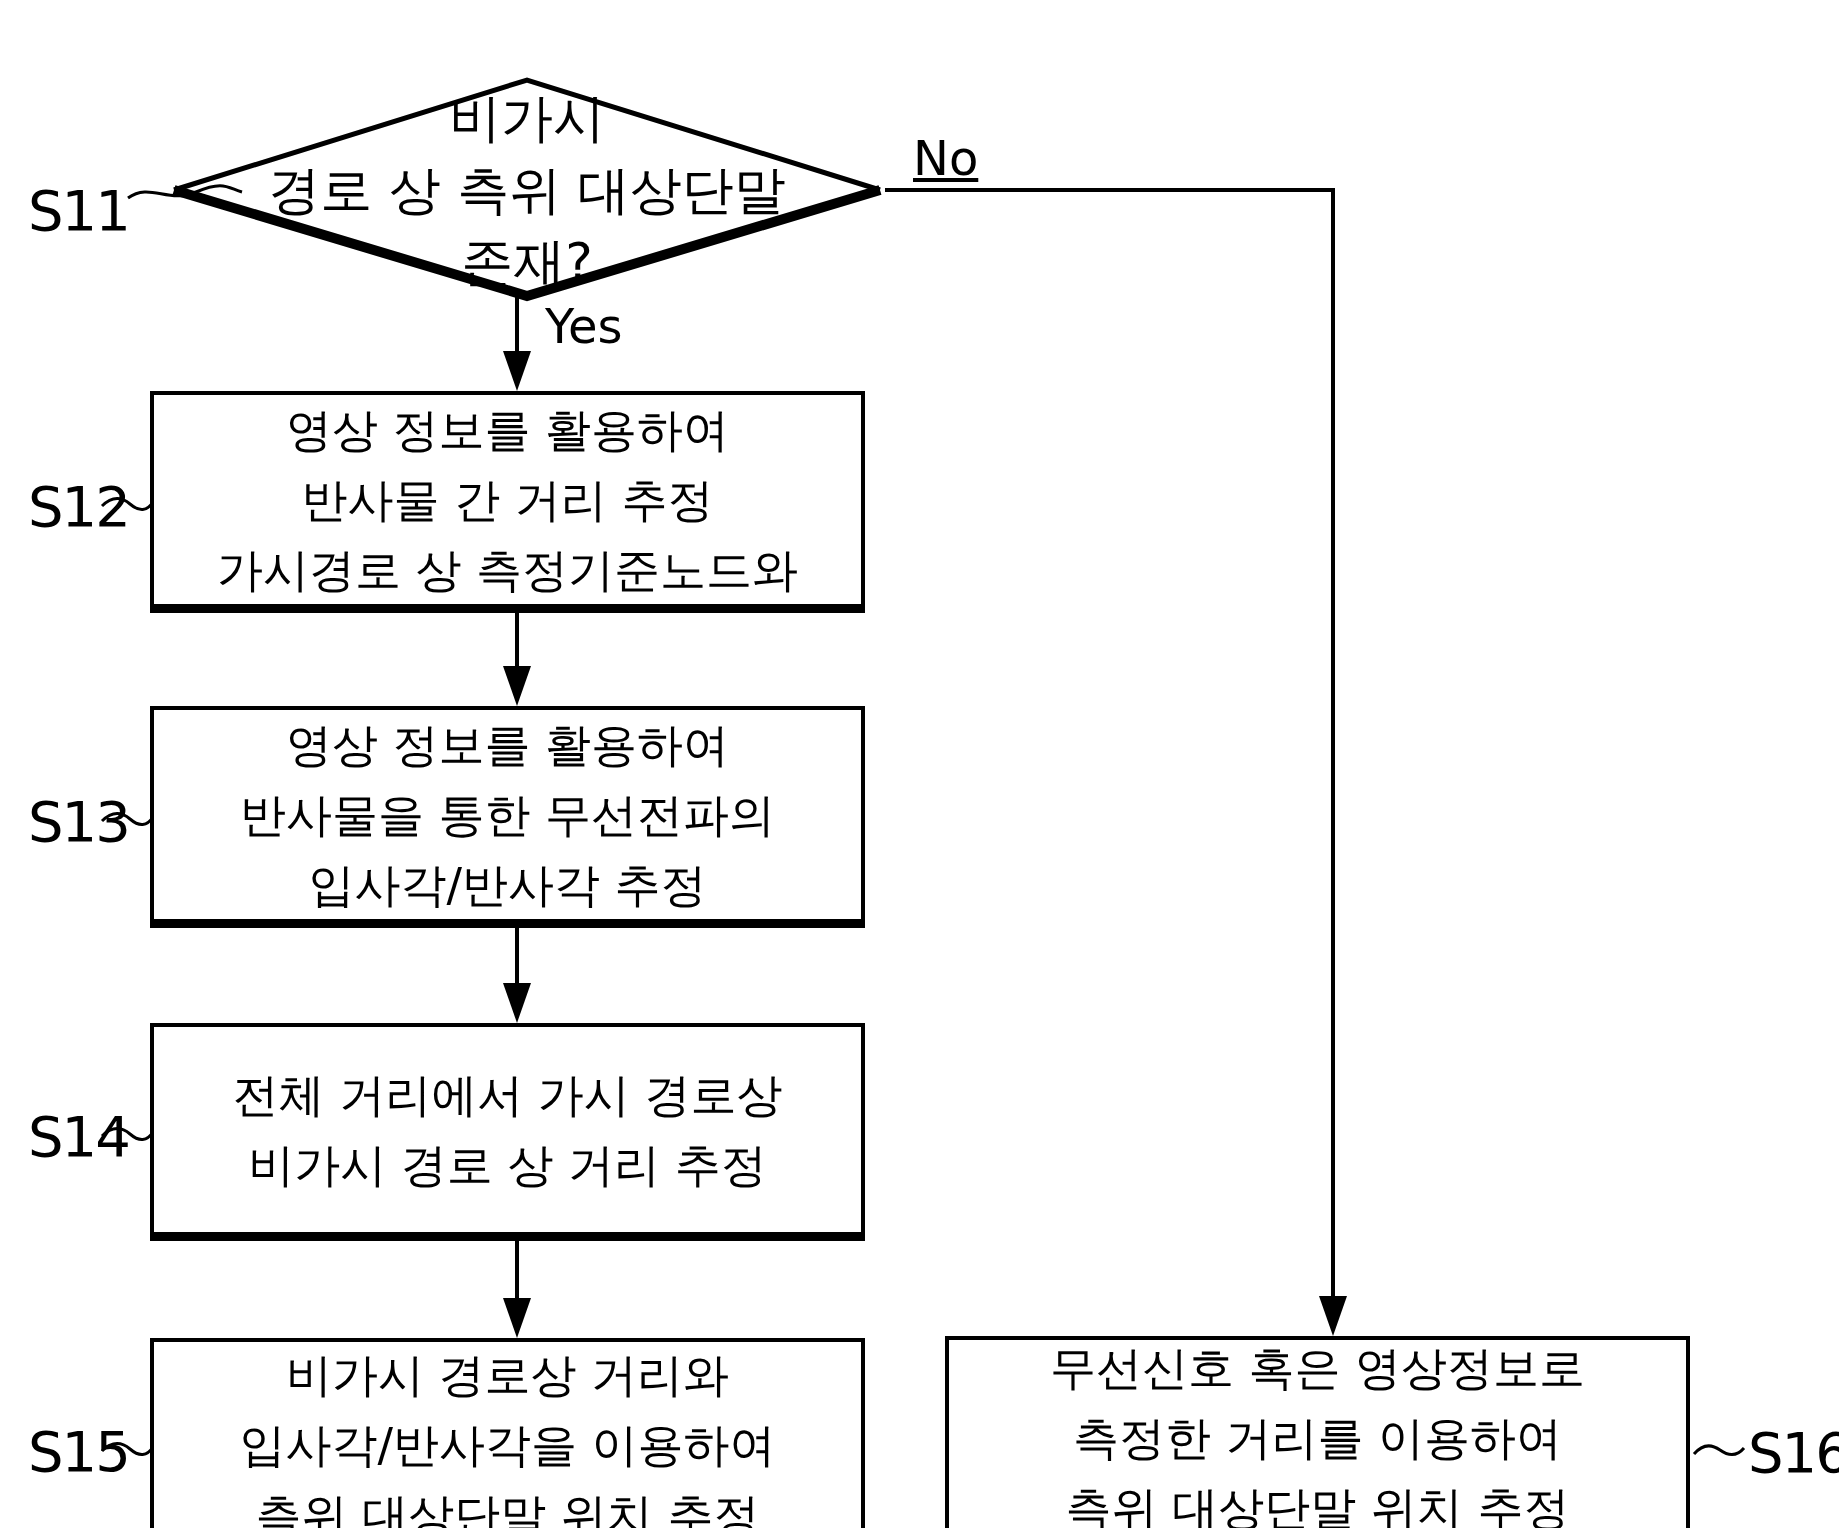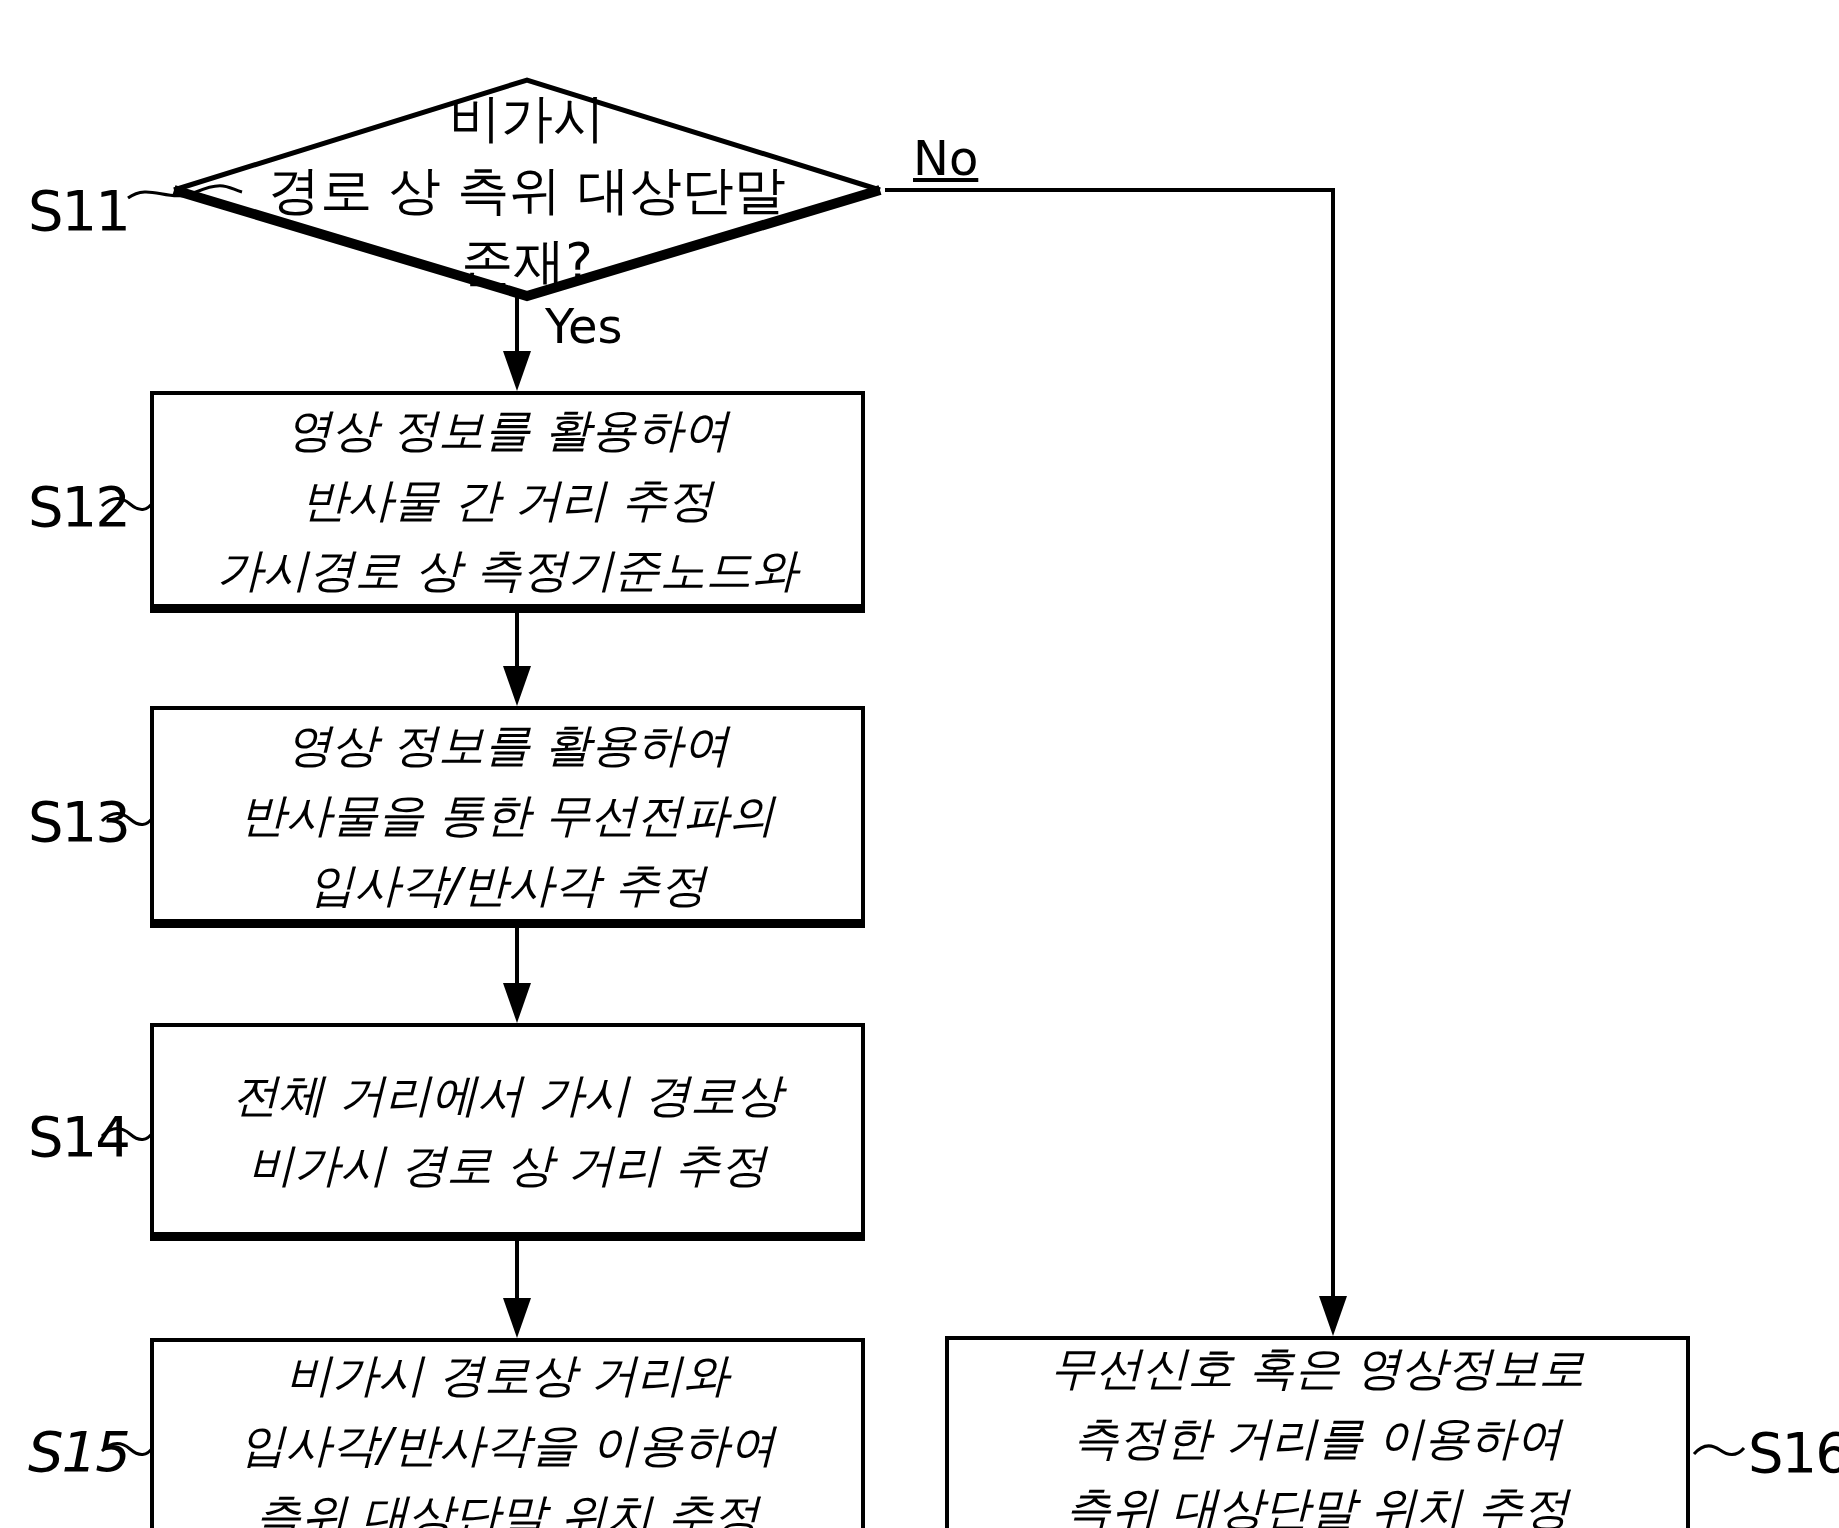--- a/index.html
+++ b/index.html
@@ -19,21 +19,20 @@
     border-bottom-width:9px;
     background:#ffffff;
     display:flex;
     flex-direction:column;
     align-items:center;
     justify-content:center;
     text-align:center;
     font-size:46px;
     line-height:70px;
     white-space:nowrap;
-    font-style:italic;
   }
   .diamond-text {
     position:absolute;
     text-align:center;
     font-size:52px;
     line-height:72px;
     white-space:nowrap;
   }
   .step-label {
     position:absolute;
@@ -85,21 +84,21 @@
   <div class="step-label" style="left:28px; top:743px;text-align:right;">S13</div>
   <svg class="connector" style="left:100px; top:759px;" width="55" height="26" viewBox="0 0 55 26">
     <path d="M2,16 Q16,2 30,14 T53,12" fill="none" stroke="#000000" stroke-width="3"></path>
   </svg>
 
   <div class="step-label" style="left:28px; top:1058px;">S14</div>
   <svg class="connector" style="left:100px; top:1074px;" width="55" height="26" viewBox="0 0 55 26">
     <path d="M2,16 Q16,2 30,14 T53,12" fill="none" stroke="#000000" stroke-width="3"></path>
   </svg>
 
-  <div class="step-label" style="left:28px; top:1373px;font-style:italic;">S15</div>
+  <div class="step-label" style="left:28px; top:1373px;">S15</div>
   <svg class="connector" style="left:100px; top:1389px;" width="55" height="26" viewBox="0 0 55 26">
     <path d="M2,16 Q16,2 30,14 T53,12" fill="none" stroke="#000000" stroke-width="3"></path>
   </svg>
 
   <div class="step-label" style="left:1748px; top:1374px;">S16</div>
   <svg class="connector" style="left:1692px; top:1390px;" width="54" height="26" viewBox="0 0 54 26">
     <path d="M2,18 Q14,4 28,14 T52,12" fill="none" stroke="#000000" stroke-width="3"></path>
   </svg>
 
   <div class="branch-label" style="left:545px; top:252px;">Yes</div>

